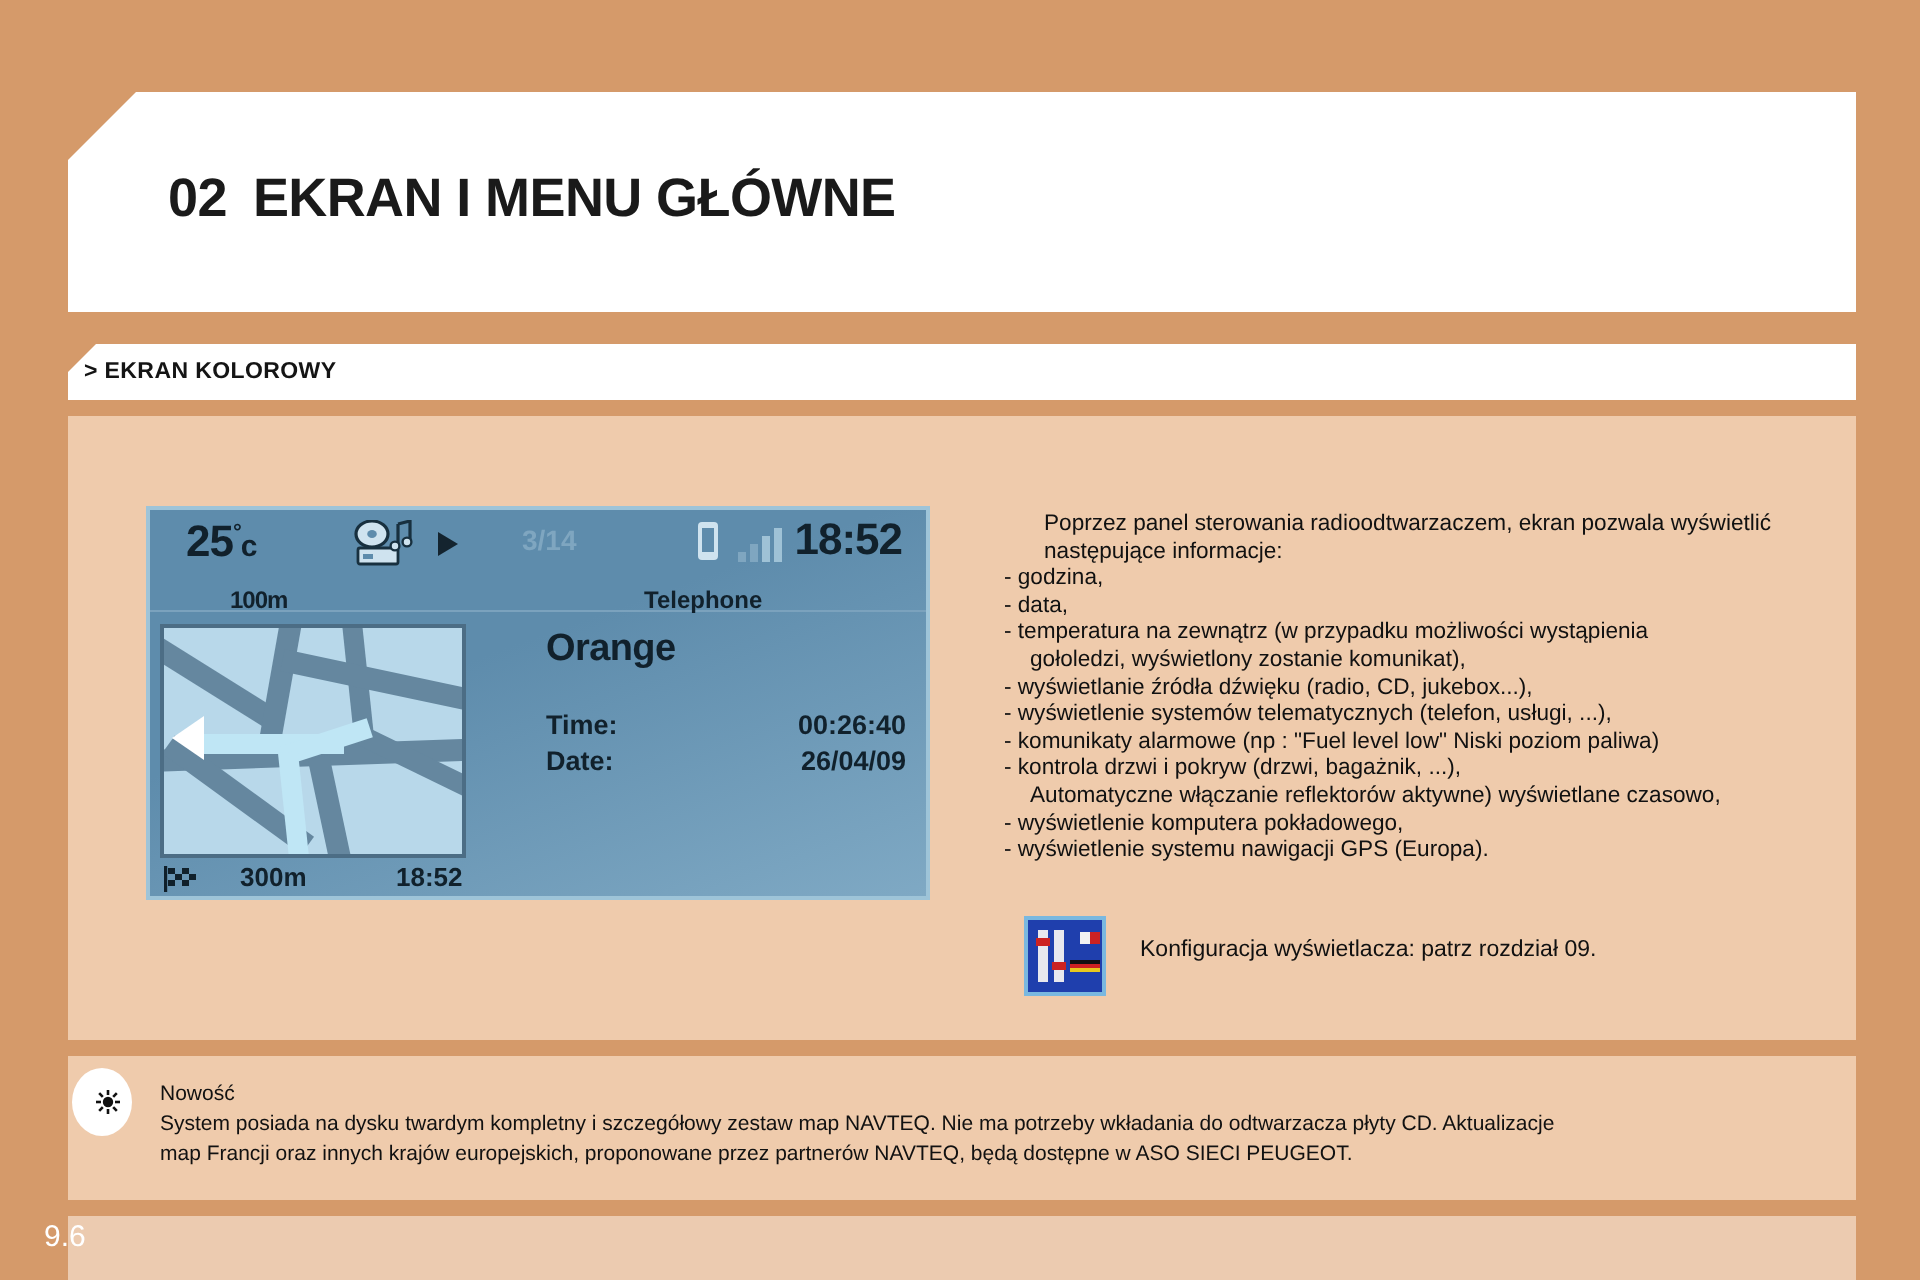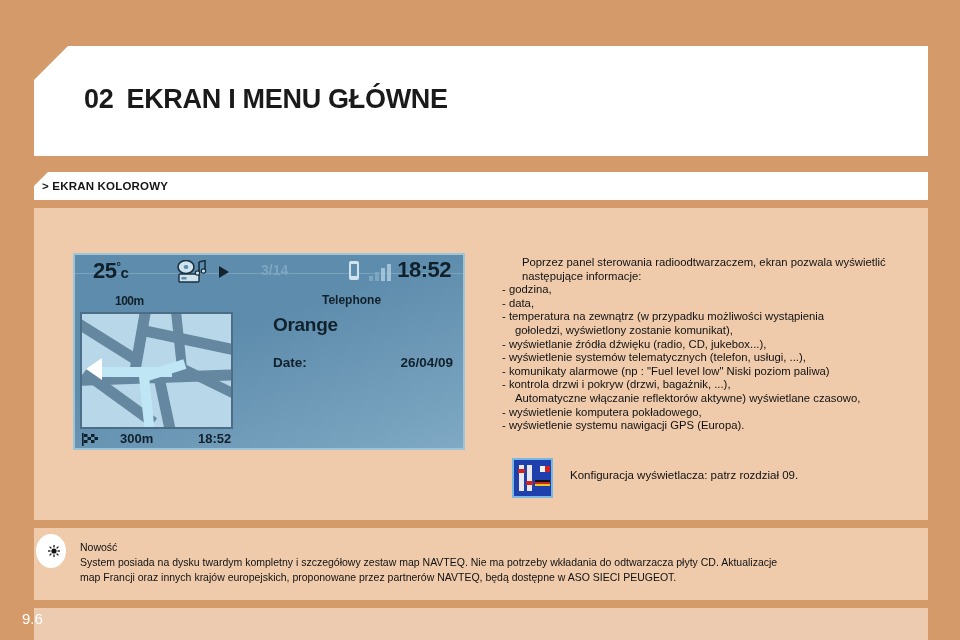--- a/index.html
+++ b/index.html
@@ -43,21 +43,21 @@
 
   
   .nav-screen{
     position:absolute;left:73px;top:253px;width:392px;height:197px;
     background:linear-gradient(160deg,#5e8cac 0%,#5e8cac 40%,#7fa9c4 100%);
     border:2px solid #9ec4d8;
     box-sizing:border-box;
     color:#11212c;
   }
   .nav-topbar{
-    position:absolute;left:0;top:0;width:100%;height:19px;
+    position:absolute;left:0;top:0;width:100%;height:51px;
     border-bottom:1px solid #7ba2bd;
     box-sizing:border-box;
     padding-left:44px;
   }
   .nav-temp{position:absolute;left:18px;top:3px;font-size:22px;font-weight:bold;letter-spacing:-0.5px;}
   .nav-temp sup{font-size:11px;vertical-align:super;}
   .nav-temp .cc{font-size:15px;}
   .src-icon{position:absolute;left:100px;top:5px;width:34px;height:23px;}
   .play-tri{
     position:absolute;left:144px;top:11px;width:0;height:0;
@@ -213,20 +213,24 @@
           <rect x="12.5" y="4" width="3.5" height="3" fill="#10202b"></rect>
         <rect x="2" y="7" width="3.5" height="3" fill="#10202b"></rect>
           <rect x="9" y="7" width="3.5" height="3" fill="#10202b"></rect>
       </svg>
       <div class="nav-dist">300m</div>
       <div class="nav-eta">18:52</div>
     </div>
 
     <div class="nav-station">Orange</div>
     <div class="nav-kv">
+      <div class="row">
+        <span class="k">Time:</span>
+        <span class="v">00:26:40</span>
+      </div>
       <div class="row">
         <span class="k">Date:</span>
         <span class="v">26/04/09</span>
       </div>
     </div>
   </div>
 
   <div class="info-col">
     <p>Poprzez panel sterowania radioodtwarzaczem, ekran pozwala wyświetlić</p>
     <p>następujące informacje:</p>

